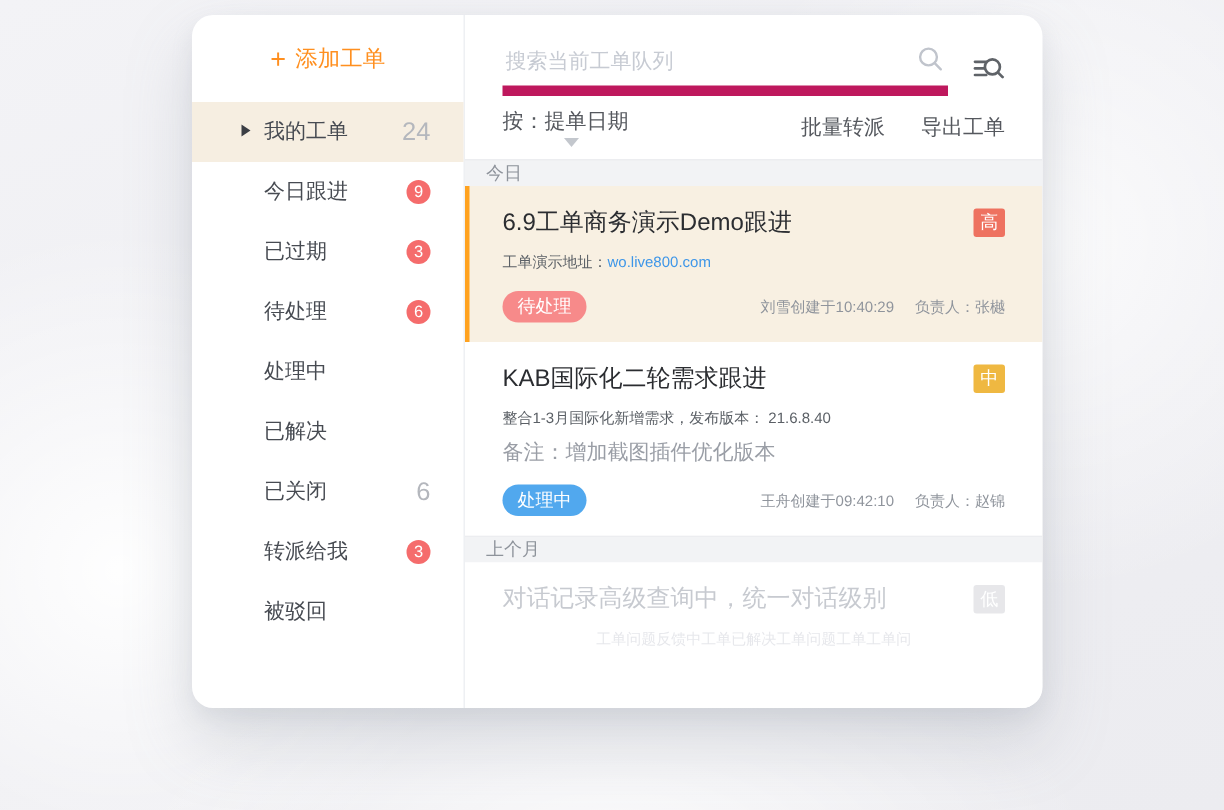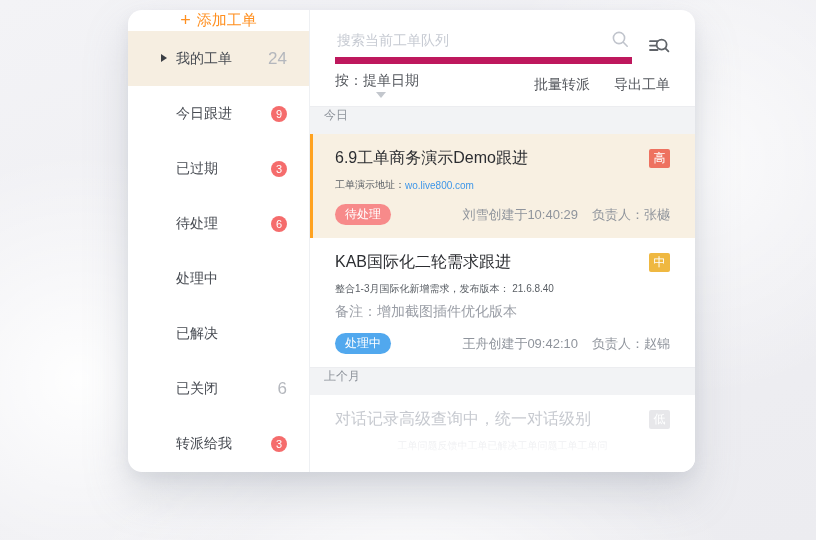--- a/index.html
+++ b/index.html
@@ -21,21 +21,21 @@
     position:absolute; left:128px; top:10px; width:567px; height:462px;
     background:#fff; border-radius:14px; overflow:hidden; display:flex;
     box-shadow:0 22px 44px rgba(140,145,160,.26), 0 6px 14px rgba(150,155,168,.14);
   }
 
   
   .sidebar { width:182px; flex:0 0 182px; border-right:1px solid #eef0f3; display:flex; flex-direction:column; }
   .add-btn { height:58px; display:flex; align-items:center; justify-content:center;
     color:#ff8f1f; font-size:15px; cursor:pointer; }
   .add-btn .plus { font-size:18px; margin-right:6px; font-weight:400; }
-  .side-item { height:55px; display:flex; align-items:center; padding:0 22px 0 48px;
+  .side-item { height:40px; display:flex; align-items:center; padding:0 22px 0 48px;
     position:relative; font-size:14px; color:#474b52; cursor:pointer; }
   .side-item.active { background:#f6eee1; }
   .side-item .tri { position:absolute; left:33px; top:50%; margin-top:-5px; width:0; height:0;
     border-left:6px solid #3b3e44; border-top:4.5px solid transparent; border-bottom:4.5px solid transparent; }
   .side-label { flex:1; white-space:nowrap; }
   .side-count { font-size:17px; color:#b4b7bd; }
   .side-badge { min-width:16px; height:16px; border-radius:9px; background:#f56c6c; color:#fff;
     font-size:11px; line-height:16px; text-align:center; padding:0 3px; }
 
   
@@ -49,39 +49,39 @@
   .icon-btn { display:flex; align-items:center; cursor:pointer; }
   .adv-icon { margin:0 0 8px 16px; }
 
   .sort-row { height:42px; display:flex; align-items:center; justify-content:space-between; padding:0 25px; }
   .sort-ctl { display:flex; align-items:center; font-size:14px; color:#55585e; cursor:pointer;flex-direction:column; }
   .caret-down { width:0; height:0; border-top:6px solid #c3c7cd; border-left:5px solid transparent;
     border-right:5px solid transparent; margin-left:7px; margin-top:2px; }
   .toolbar-links { display:flex; gap:24px; }
   .link-btn { font-size:14px; color:#55585e; cursor:pointer; }
 
-  .section-bar { height:28px; background:#f2f3f5; border-top:1px solid #ecedf0;
+  .section-bar { height:18px; background:#f2f3f5; border-top:1px solid #ecedf0;
     font-size:12px; color:#8e939b; line-height:17px; padding-left:14px; }
 
   .ticket-list { flex:1; position:relative; overflow:hidden; }
   .card { padding:14px 25px 13px 25px; position:relative; cursor:pointer; background:#fff; }
   .card.selected { background:#f8f0e2; }
   .card.selected::before { content:""; position:absolute; left:0; top:0; bottom:0; width:3px; background:#ffa21f; }
   .title-row { display:flex; align-items:center; }
   .card-title { flex:1; font-size:16px; color:#2b2d31; white-space:nowrap; overflow:hidden; }
   .pri-badge { flex:0 0 auto; width:21px; height:19px; border-radius:2px; color:#fff;
     font-size:12px; line-height:19px; text-align:center; }
   .card-line { margin-top:9px; font-size:10px; color:#5b6066; display:flex; align-items:center; }
   .card-link { color:#3e96e8; text-decoration:none; cursor:pointer; }
   .note-row { margin-top:7px; display:flex; align-items:center; }
   .note-text { flex:1; font-size:14px; color:#9a9ea6; white-space:nowrap; overflow:hidden; }
   .clip { flex:0 0 auto; margin-left:10px; }
   .card-footer { margin-top:12px; display:flex; align-items:center; }
   .status-pill { color:#fff; font-size:12px; line-height:21px; padding:0 10px; border-radius:11px; }
-  .meta { flex:1; text-align:right; font-size:13px; color:#8f949c; white-space:nowrap; }
+  .meta { flex:1; text-align:right; font-size:10px; color:#8f949c; white-space:nowrap; }
   .meta .owner { margin-left:14px; }
 
   .card.faded .card-title { color:#c7cad0; }
   .card.faded .pri-badge { opacity:.75; }
   .card.faded .card-line { color:#e7e8ec; justify-content:center; }
   .fade-overlay { position:absolute; left:0; right:0; bottom:0; height:42px; pointer-events:none;
     background:linear-gradient(rgba(255,255,255,0), #ffffff 88%); }
 </style>
 </head>
 <body>

